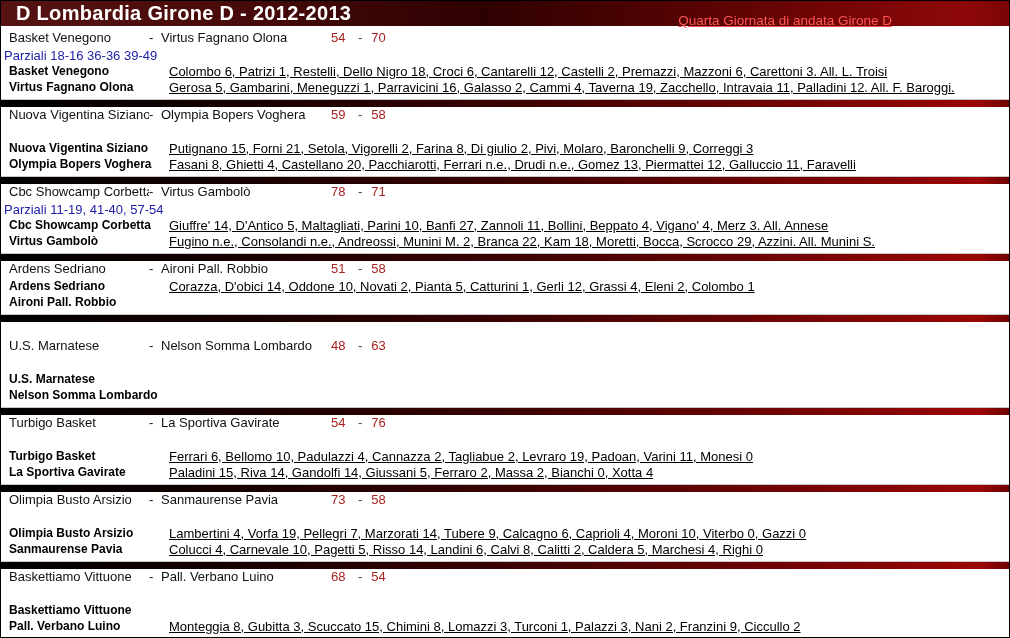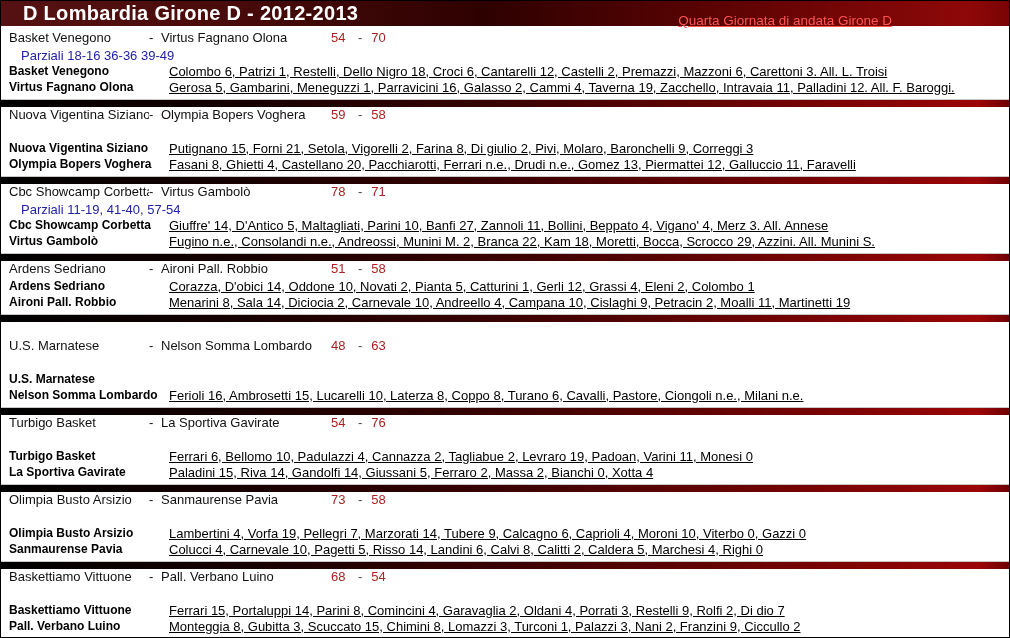--- a/index.html
+++ b/index.html
@@ -6,42 +6,42 @@
   .page{
     width:1010px;height:638px;box-sizing:border-box;
     border:1px solid #000;overflow:hidden;background:#fff;
     font-family:"Liberation Sans",sans-serif;position:relative;
   }
   .header{
     height:25px;position:relative;display:flex;align-items:center;
     background:linear-gradient(90deg,#561212 0%,#4a0b0b 22%,#2e0101 48%,#5a0303 70%,#8e0808 96%,#7a0404 100%);
   }
   .page-title{
-    color:#ffffff;font-size:20px;font-weight:bold;padding-left:22px;
+    color:#ffffff;font-size:20px;font-weight:bold;padding-left:15px;
     letter-spacing:.3px;white-space:nowrap;
   }
   .round-link{
     position:absolute;right:117px;top:3px;
     color:#ff5555;font-size:13.5px;text-decoration:underline;cursor:pointer;
     white-space:nowrap;
     margin-top:9px;
   }
   .match-block{height:77px;position:relative;}
   .match-row{
     height:19px;display:flex;align-items:center;
     font-size:13px;color:#111;padding-left:8px;padding-top:2px;
   }
   .home-team{width:140px;white-space:nowrap;overflow:hidden;}
   .team-dash{width:12px;color:#111;}
   .away-team{width:170px;white-space:nowrap;overflow:hidden;}
   .score{display:flex;align-items:center;font-size:13px;color:#aa2222;}
   .score .s{min-width:18px;}
   .score .sd{color:#444;margin:0 9px;}
   .partials-row{
-    height:16px;font-size:13px;color:#2222aa;padding-left:20px;
+    height:16px;font-size:13px;color:#2222aa;padding-left:3px;
     white-space:pre;display:flex;align-items:center;
   }
   .roster-row{height:16px;display:flex;align-items:center;padding-left:8px;}
   .roster-team{
     width:160px;flex:0 0 160px;font-weight:bold;font-size:12px;color:#000;
     white-space:nowrap;overflow:hidden;
   }
   .roster-players{
     flex:1;font-size:13px;color:#000;white-space:nowrap;overflow:hidden;text-decoration:underline;
   }
@@ -138,21 +138,20 @@
         <span class="sd">-</span>
         <span class="s">58</span>
       </span>
     </div>
     <div class="roster-row">
       <span class="roster-team">Ardens Sedriano</span>
       <span class="roster-players">Corazza, D'obici 14, Oddone 10, Novati 2, Pianta 5, Catturini 1, Gerli 12, Grassi 4, Eleni 2, Colombo 1</span>
     </div>
     <div class="roster-row">
       <span class="roster-team">Aironi Pall. Robbio</span>
-      <span class="roster-players">Menarini 8, Sala 14, Diciocia 2, Carnevale 10, Andreello 4, Campana 10, Cislaghi 9, Petracin 2, Moalli 11, Martinetti 19</span>
     </div>
     <div class="separator-bar"></div>
   </div>
 
   <div class="match-block">
     <div class="match-row">
       <span class="home-team">U.S. Marnatese</span>
       <span class="team-dash">-</span>
       <span class="away-team">Nelson Somma Lombardo</span>
       <span class="score">
@@ -160,21 +159,20 @@
         <span class="sd">-</span>
         <span class="s">63</span>
       </span>
     </div>
     <div class="partials-row"></div>
     <div class="roster-row">
       <span class="roster-team">U.S. Marnatese</span>
     </div>
     <div class="roster-row">
       <span class="roster-team">Nelson Somma Lombardo</span>
-      <span class="roster-players">Ferioli 16, Ambrosetti 15, Lucarelli 10, Laterza 8, Coppo 8, Turano 6, Cavalli, Pastore, Ciongoli n.e., Milani n.e.</span>
     </div>
     <div class="separator-bar"></div>
   </div>
 
   <div class="match-block">
     <div class="match-row">
       <span class="home-team">Turbigo Basket</span>
       <span class="team-dash">-</span>
       <span class="away-team">La Sportiva Gavirate</span>
       <span class="score">
@@ -225,21 +223,20 @@
       <span class="away-team">Pall. Verbano Luino</span>
       <span class="score">
         <span class="s">68</span>
         <span class="sd">-</span>
         <span class="s">54</span>
       </span>
     </div>
     <div class="partials-row"></div>
     <div class="roster-row">
       <span class="roster-team">Baskettiamo Vittuone</span>
-      <span class="roster-players">Ferrari 15, Portaluppi 14, Parini 8, Comincini 4, Garavaglia 2, Oldani 4, Porrati 3, Restelli 9, Rolfi 2, Di dio 7</span>
     </div>
     <div class="roster-row">
       <span class="roster-team">Pall. Verbano Luino</span>
       <span class="roster-players">Monteggia 8, Gubitta 3, Scuccato 15, Chimini 8, Lomazzi 3, Turconi 1, Palazzi 3, Nani 2, Franzini 9, Ciccullo 2</span>
     </div>
 
   </div>
 </div>
 </div>
 

